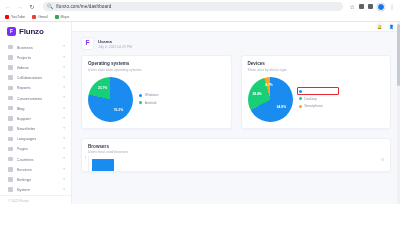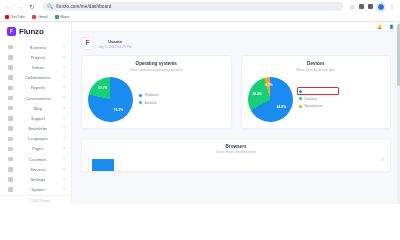--- a/index.html
+++ b/index.html
@@ -4,21 +4,21 @@
 <style>
   * { box-sizing: border-box; margin: 0; padding: 0; }
   html, body {
     width: 400px; height: 204px;
     overflow: hidden;
     font-family: "Liberation Sans", sans-serif;
     background: #ffffff;
   }
 
   
-  .browser { width: 400px; height: 204px; position: relative; background:#a3a3a3;text-align:center; }
+  .browser { width: 400px; height: 204px; position: relative; background:#a3a3a3; }
 
   .toolbar {
     height: 13px; background: #ffffff;
     display: flex; align-items: center; gap: 4px;
     padding: 0 4px;
   }
   .nav-btn {
     width: 8px; height: 8px; flex: 0 0 8px;
     display: flex; align-items: center; justify-content: center;
     color: #5f6368; font-size: 6px; line-height: 1;

